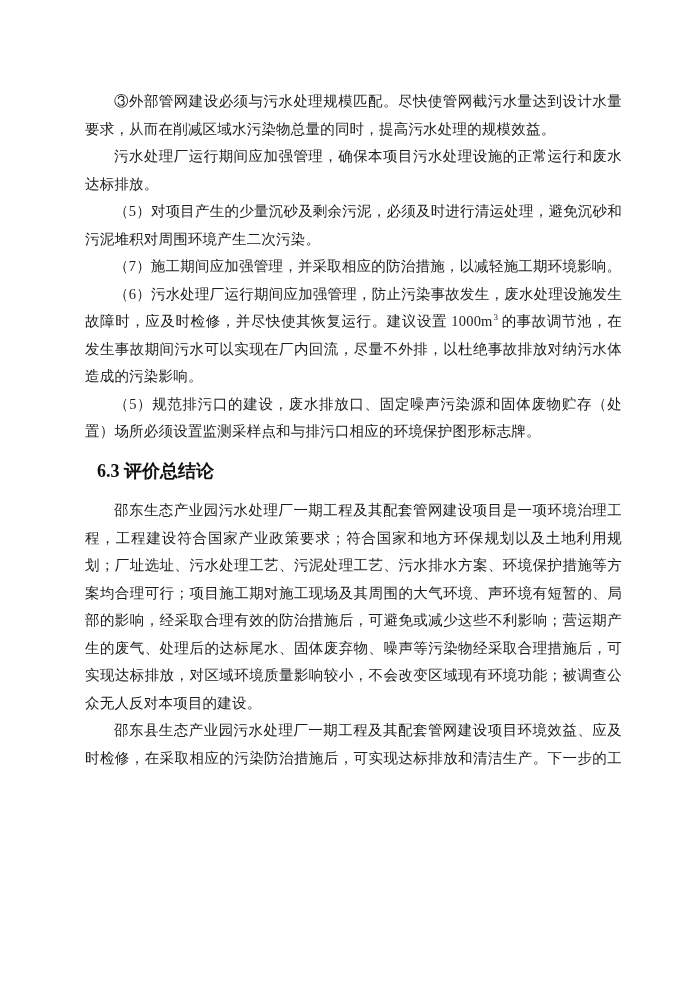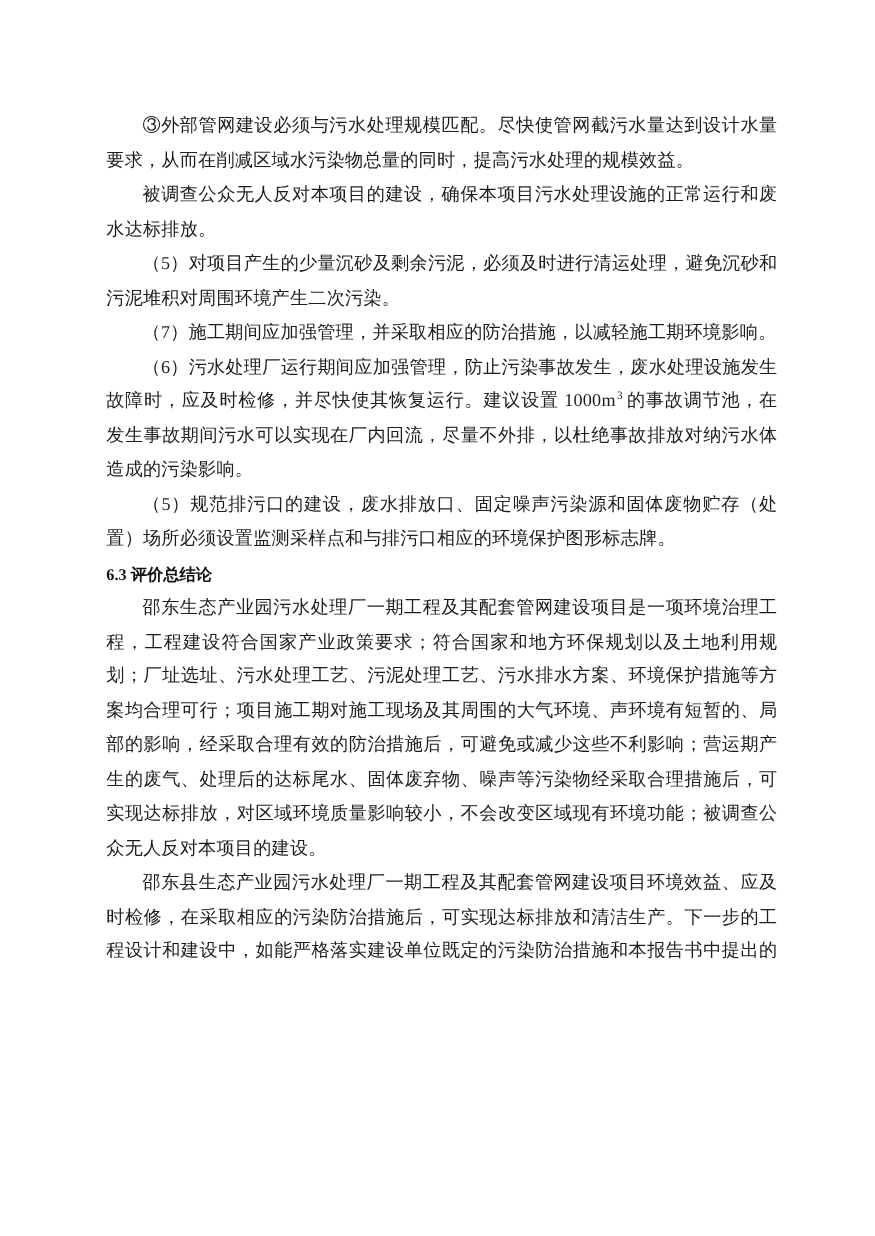--- a/index.html
+++ b/index.html
@@ -25,23 +25,23 @@
   .para {
     margin: 0;
     padding: 0;
     font-size: 14.5px;
     line-height: 27.5px;
     text-align: justify;
     text-indent: 2em;
     letter-spacing: 0.2px;
   }
   .heading {
-    margin: 0;
+    margin: 12px;
     padding: 0;
-    font-size: 13px;
+    font-size: 18px;
     line-height: 27.5px;
     font-weight: bold;
     text-indent: 0;
     color: #111111;
   }
   .para sup {
     font-size: 9px;
     line-height: 0;
     vertical-align: super;
     margin: 0 3px 0 1px;
@@ -58,21 +58,21 @@
   }
 </style>
 </head>
 <body>
 
 <div class="page">
   <div class="content">
 
     <p class="para">③外部管网建设必须与污水处理规模匹配。尽快使管网截污水量达到设计水量要求，从而在削减区域水污染物总量的同时，提高污水处理的规模效益。</p>
 
-    <p class="para">被调查公众无人反对本项目的建设，确保本项目污水处理设施的正常运行和废水达标排放。</p>
+    <p class="para">污水处理厂运行期间应加强管理，确保本项目污水处理设施的正常运行和废水达标排放。</p>
 
     <p class="para">（5）对项目产生的少量沉砂及剩余污泥，必须及时进行清运处理，避免沉砂和污泥堆积对周围环境产生二次污染。</p>
 
     <p class="para">（7）施工期间应加强管理，并采取相应的防治措施，以减轻施工期环境影响。</p>
 
     <p class="para"><span>（6）污水处理厂运行期间应加强管理，防止污染事故发生，废水处理设施发生故障时，应及时检修，并尽快使其恢复运行。建议设置 1000m</span><sup>3</sup><span>的事故调节池，在发生事故期间污水可以实现在厂内回流，尽量不外排，以杜绝事故排放对纳污水体造成的污染影响。</span></p>
 
     <p class="para">（5）规范排污口的建设，废水排放口、固定噪声污染源和固体废物贮存（处置）场所必须设置监测采样点和与排污口相应的环境保护图形标志牌。</p>
 
     <h2 class="heading">6.3 评价总结论</h2>

